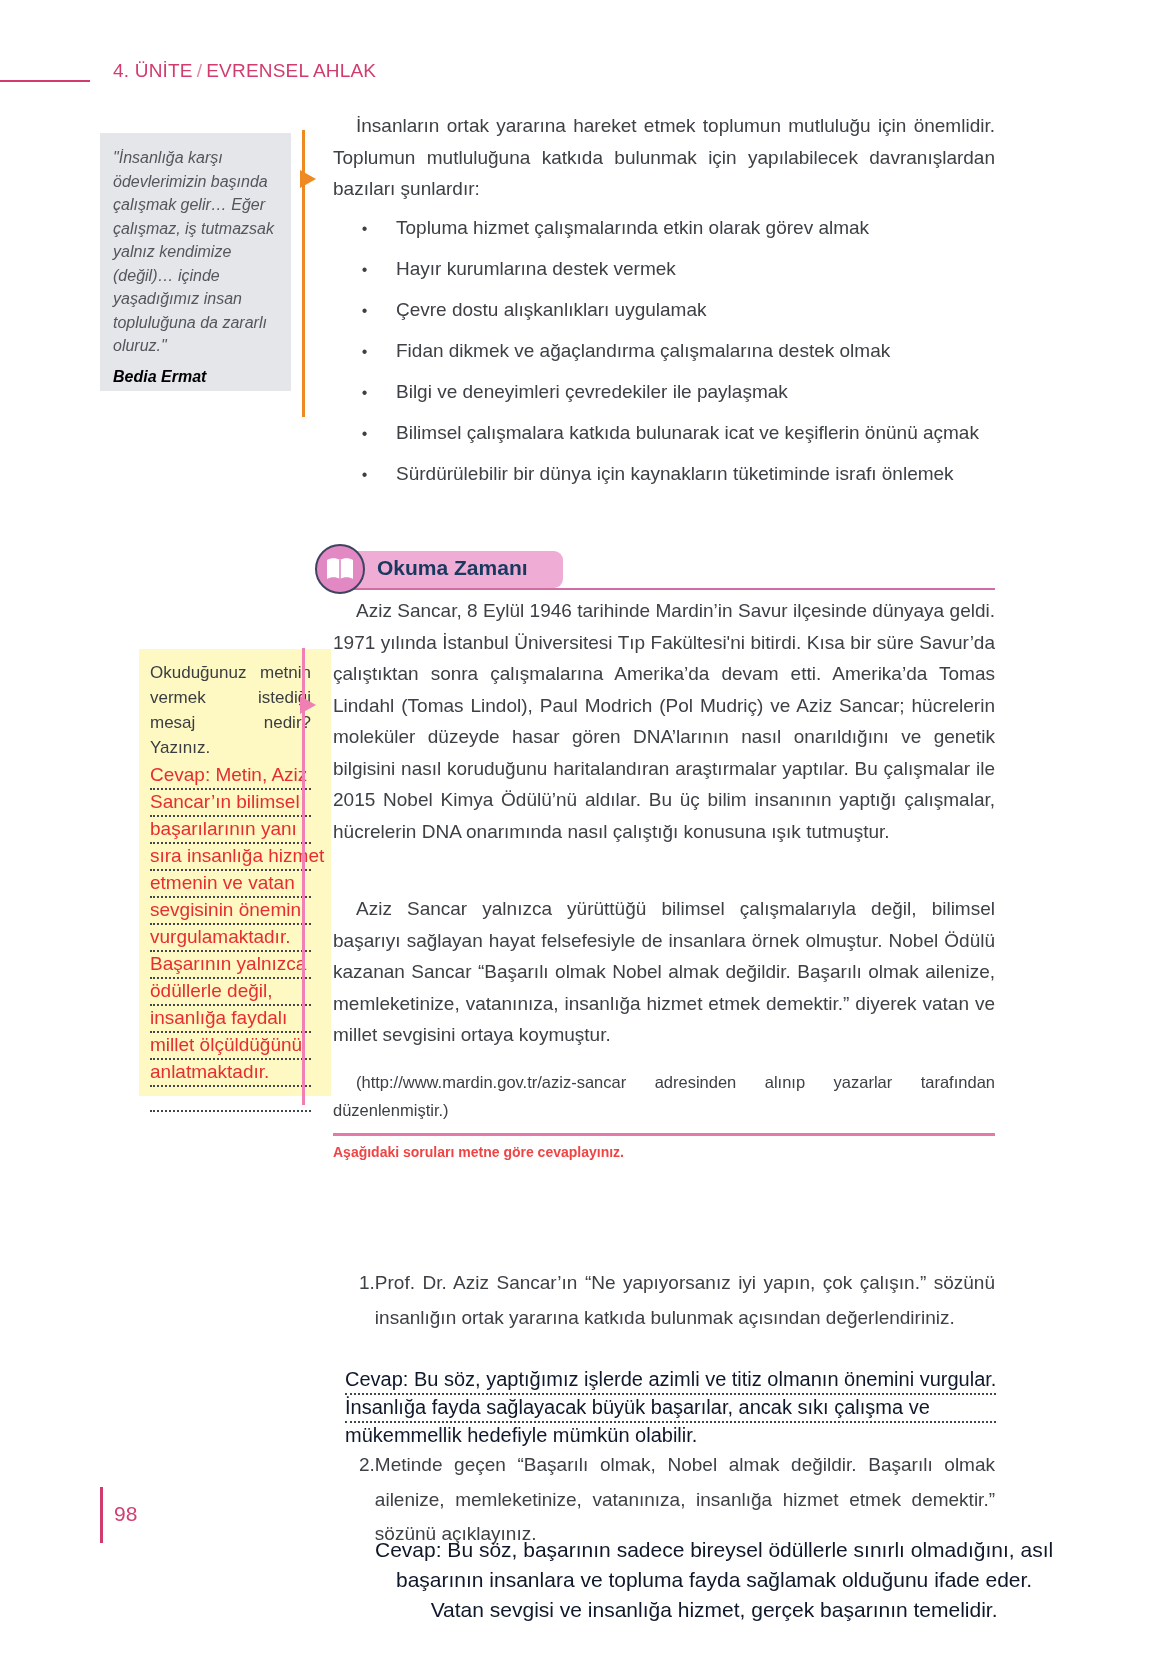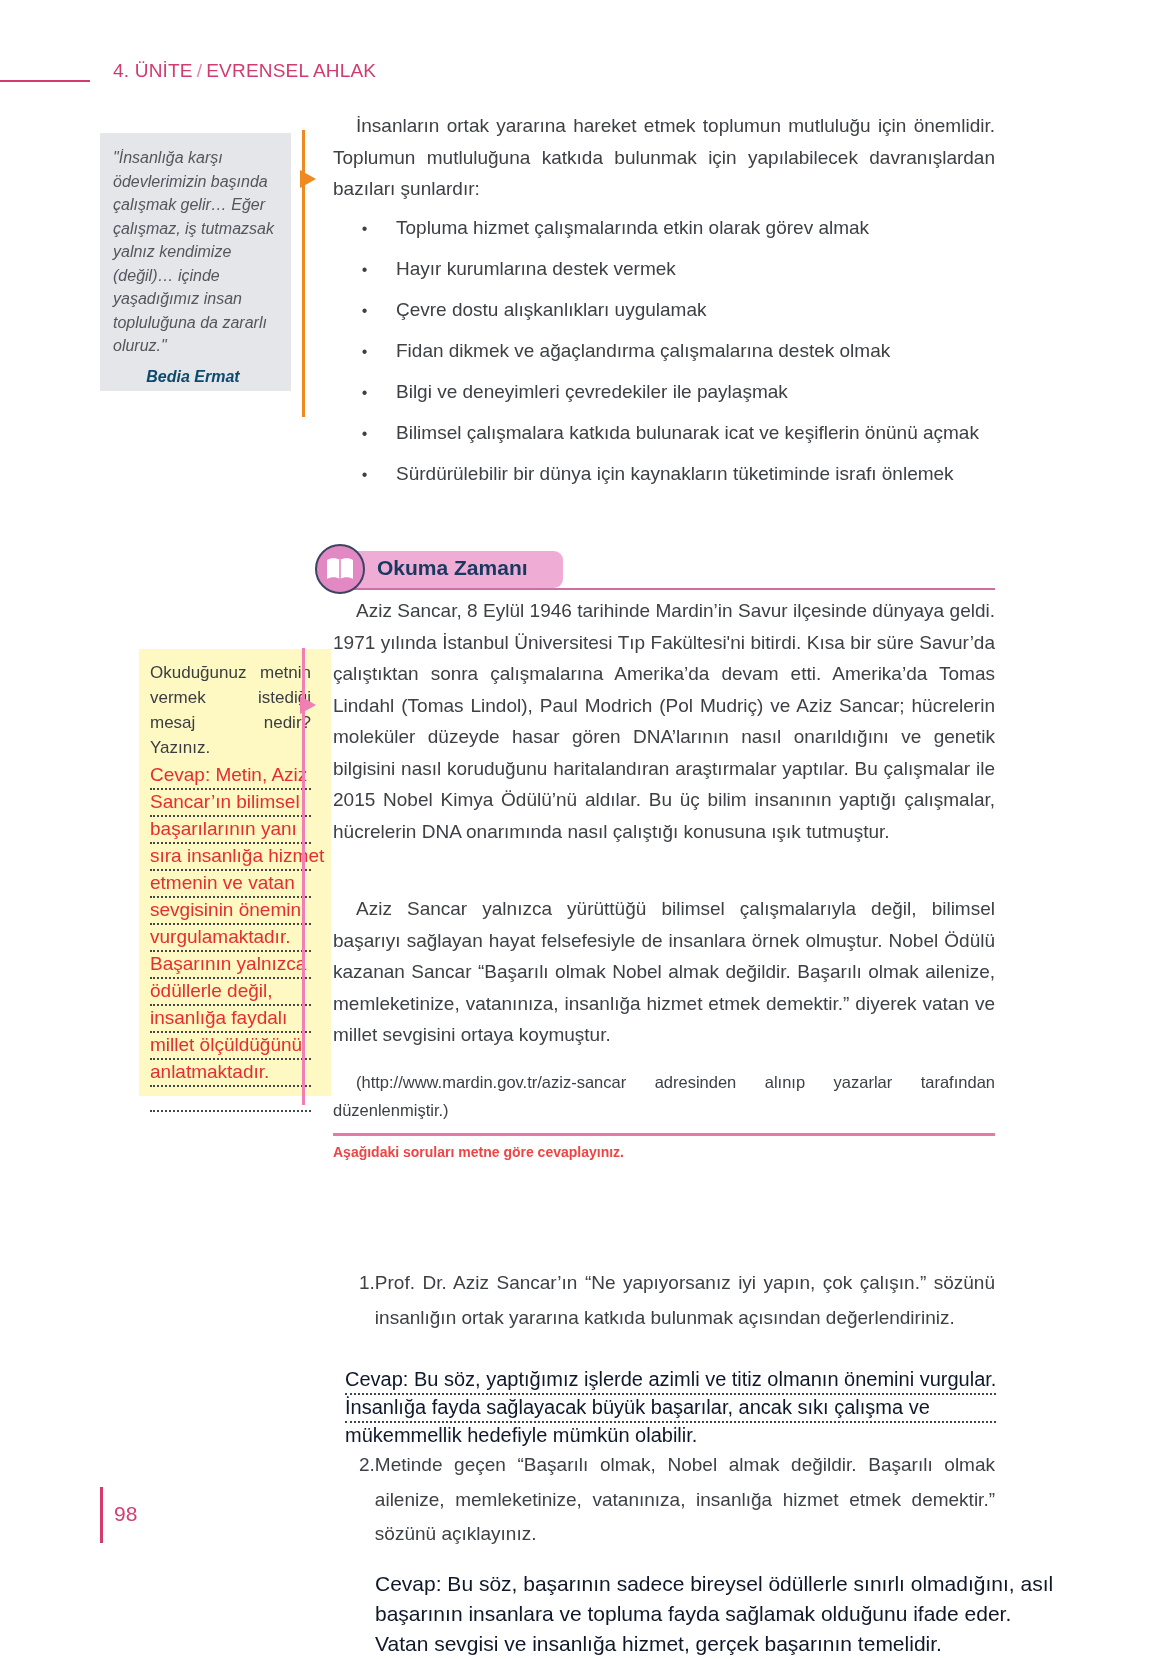--- a/index.html
+++ b/index.html
@@ -10,22 +10,22 @@
   
   .head-rule { left:0; top:80px; width:90px; height:2px; background:#d23c6d; }
   .unit-header { left:113px; top:60px; font-size:19px; color:#d23c6d; letter-spacing:0.2px; }
   .unit-header .sep { color:#e087a8; font-weight:400; padding:0 4px; }
   .unit-header .bold { font-weight:normal; }
 
   
   .quote-box { left:100px; top:133px; width:191px; height:258px; background:#e4e6e9;
     padding:13px 12px 10px 13px; }
   .quote-text { font-style:italic; font-size:16px; line-height:23.5px; color:#53565c; }
-  .quote-author { font-style:italic; font-weight:bold; font-size:16px; color:#0c4a6e;
-    text-align:center; margin-top:10px; padding-right:6px; }
+  .quote-author { font-style:italic; font-weight:bold; font-size:16px; color:#000000;
+    text-align:left; margin-top:10px; padding-right:6px; }
 
   
   .orange-line { left:302px; top:130px; width:3px; height:287px; background:#ee8a21; }
   .orange-arrow { left:300px; top:170px; width:0; height:0;
     border-top:9px solid transparent; border-bottom:9px solid transparent;
     border-left:16px solid #ee8a21; }
   .pink-line { left:302px; top:648px; width:3px; height:457px; background:#f07fb4; }
   .pink-arrow { left:300px; top:696px; width:0; height:0;
     border-top:9px solid transparent; border-bottom:9px solid transparent;
     border-left:16px solid #f07fb4; }
@@ -66,21 +66,21 @@
   .q-text { flex:1; font-size:19px; line-height:34.5px; text-align:justify; }
   .q1 { top:1266px; }
   .q2 { top:1448px; }
 
   
   .red { color:#0f172a; }
   .ans1 { left:345px; top:1369px; }
   .ans1 .ans-line { font-size:20px; line-height:21px; white-space:nowrap; padding-bottom:3px;
     margin-bottom:2px; }
   .ans1 .dotted { border-bottom:2px dotted #43464b; }
-  .ans2 { left:375px; top:1569px; }
+  .ans2 { left:375px; top:1535px;text-align:center; }
   .ans2 .ans-line { font-size:21px; line-height:30px; white-space:nowrap; }
 
   
   .question-box { left:100px; top:649px; width:192px; height:447px; background:#fef9c3;
     padding:11px 20px 8px 11px;margin-left:39px; }
   .qb-prompt { font-size:17px; line-height:25px; text-align:justify; color:#3a3d42;
     margin-bottom:4px; }
   .qb-line { font-size:19px; line-height:22px; white-space:nowrap; overflow:visible;
     border-bottom:2px dotted #43464b; padding-bottom:2px; margin-bottom:1px;
     color:#e62e2e; }

